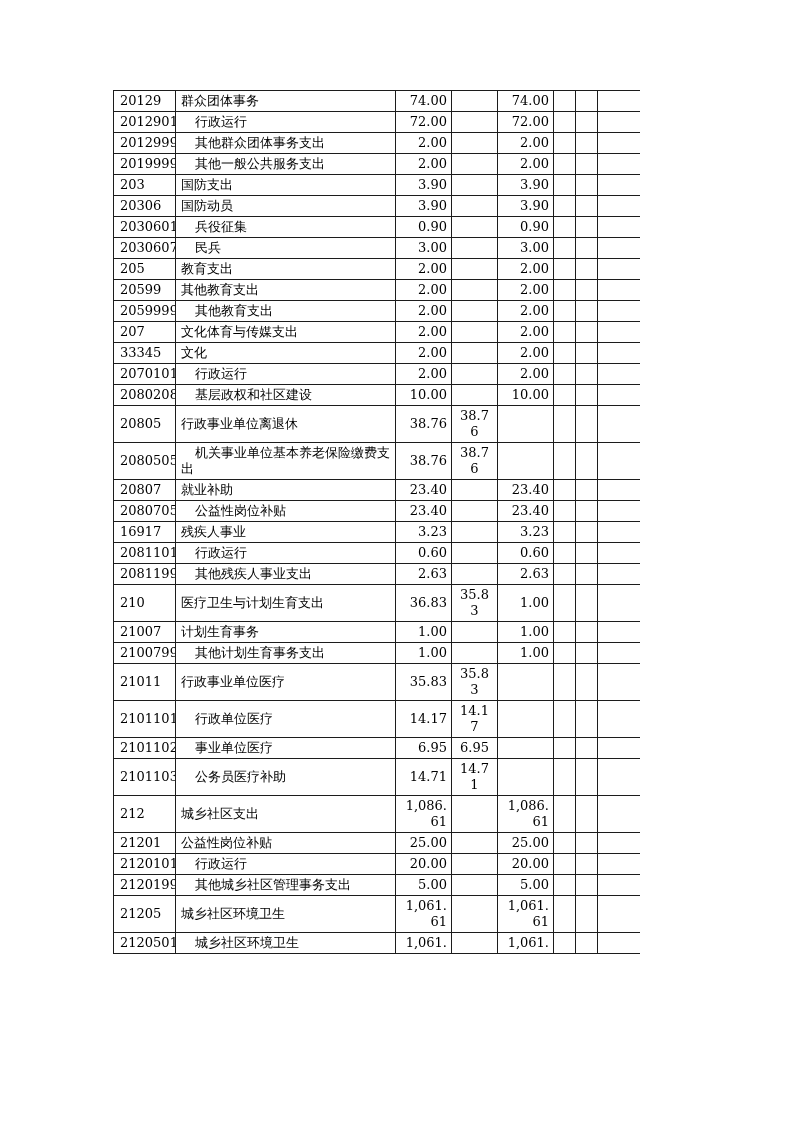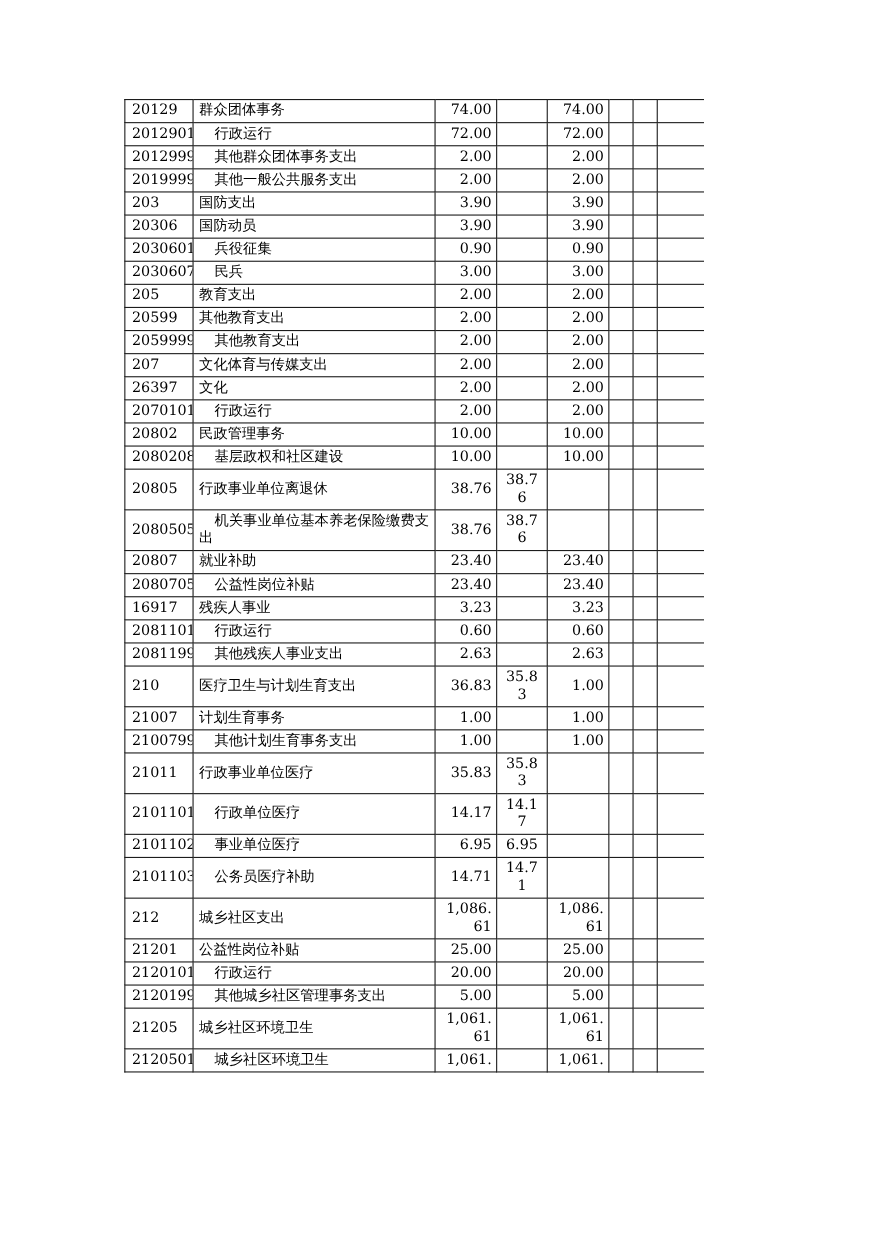--- a/index.html
+++ b/index.html
@@ -377,21 +377,21 @@
           </td>
           <td class="blank">
             <div class="val"></div>
           </td>
           <td class="blank">
             <div class="val"></div>
           </td>
         </tr>
         <tr>
           <td class="code">
-            <div class="val">26397</div>
+            <div class="val">33345</div>
           </td>
           <td class="name">
             <div class="val">文化</div>
           </td>
           <td class="num c3">
             <div class="val">2.00</div>
           </td>
           <td class="num c4">
             <div class="val"></div>
           </td>
@@ -416,46 +416,20 @@
             <div class="val">行政运行</div>
           </td>
           <td class="num c3">
             <div class="val">2.00</div>
           </td>
           <td class="num c4">
             <div class="val"></div>
           </td>
           <td class="num c5">
             <div class="val">2.00</div>
-          </td>
-          <td class="blank">
-            <div class="val"></div>
-          </td>
-          <td class="blank">
-            <div class="val"></div>
-          </td>
-          <td class="blank">
-            <div class="val"></div>
-          </td>
-        </tr>
-        <tr>
-          <td class="code">
-            <div class="val">20802</div>
-          </td>
-          <td class="name">
-            <div class="val">民政管理事务</div>
-          </td>
-          <td class="num c3">
-            <div class="val">10.00</div>
-          </td>
-          <td class="num c4">
-            <div class="val"></div>
-          </td>
-          <td class="num c5">
-            <div class="val">10.00</div>
           </td>
           <td class="blank">
             <div class="val"></div>
           </td>
           <td class="blank">
             <div class="val"></div>
           </td>
           <td class="blank">
             <div class="val"></div>
           </td>

